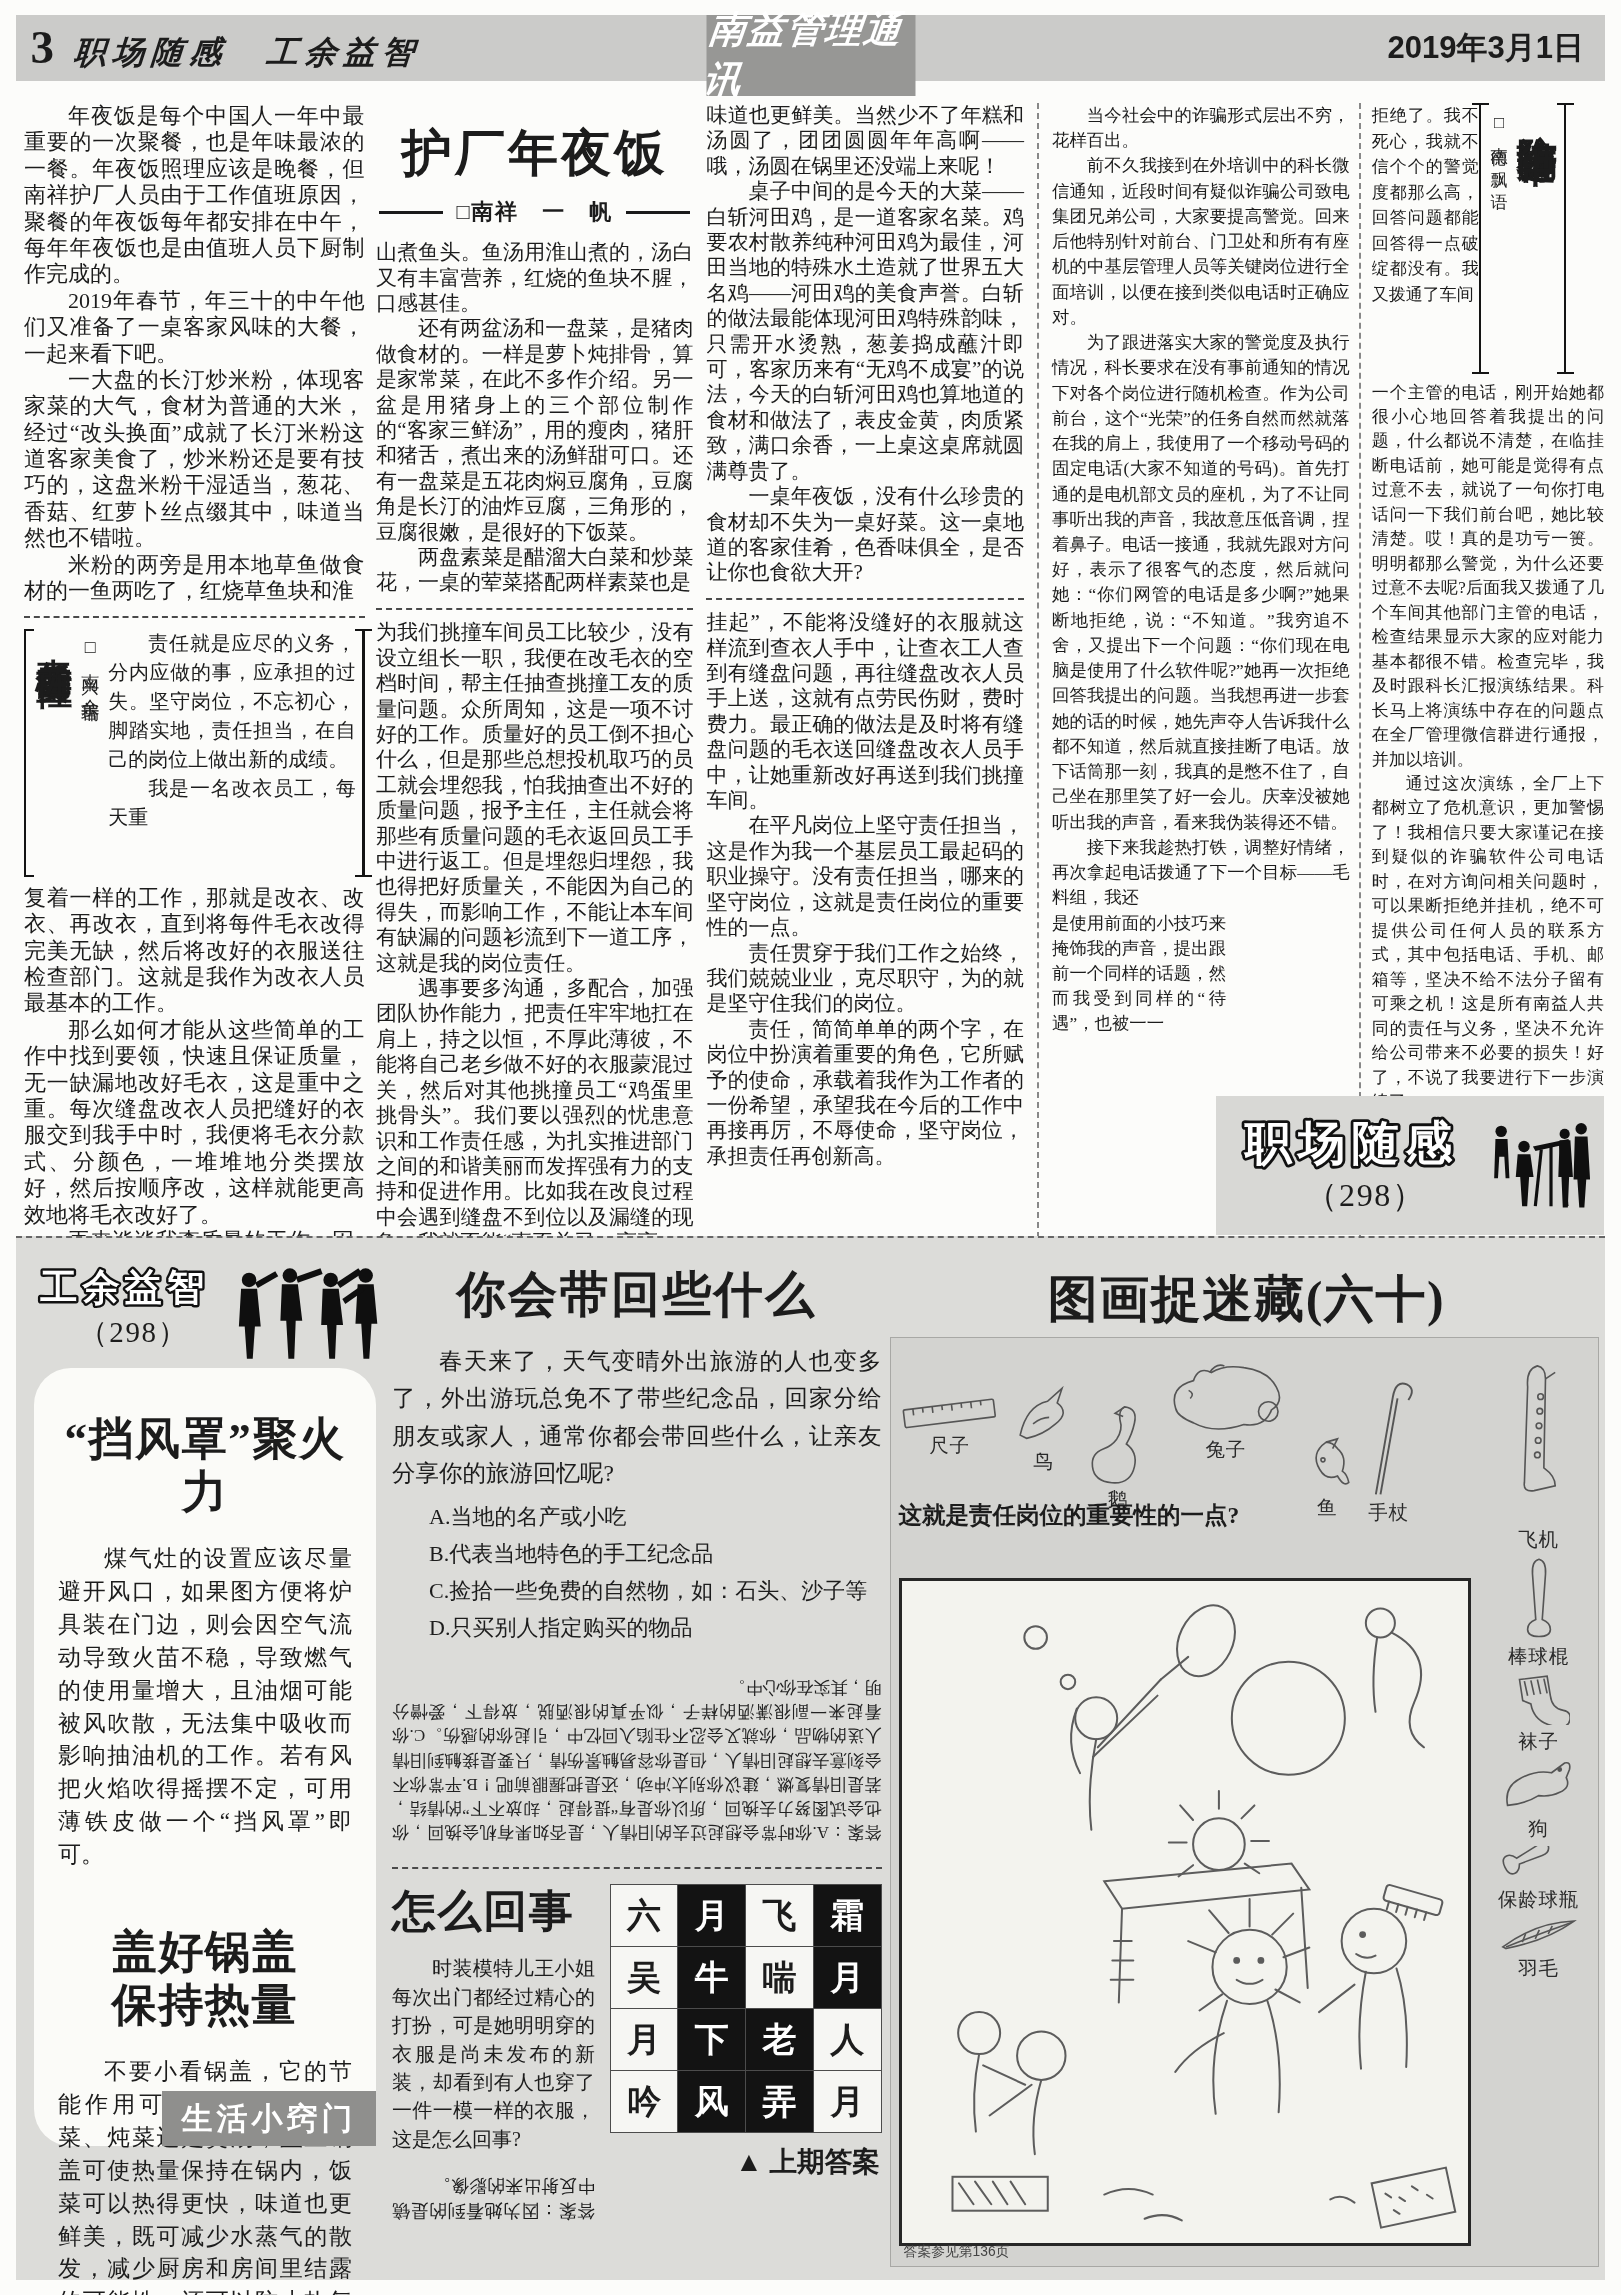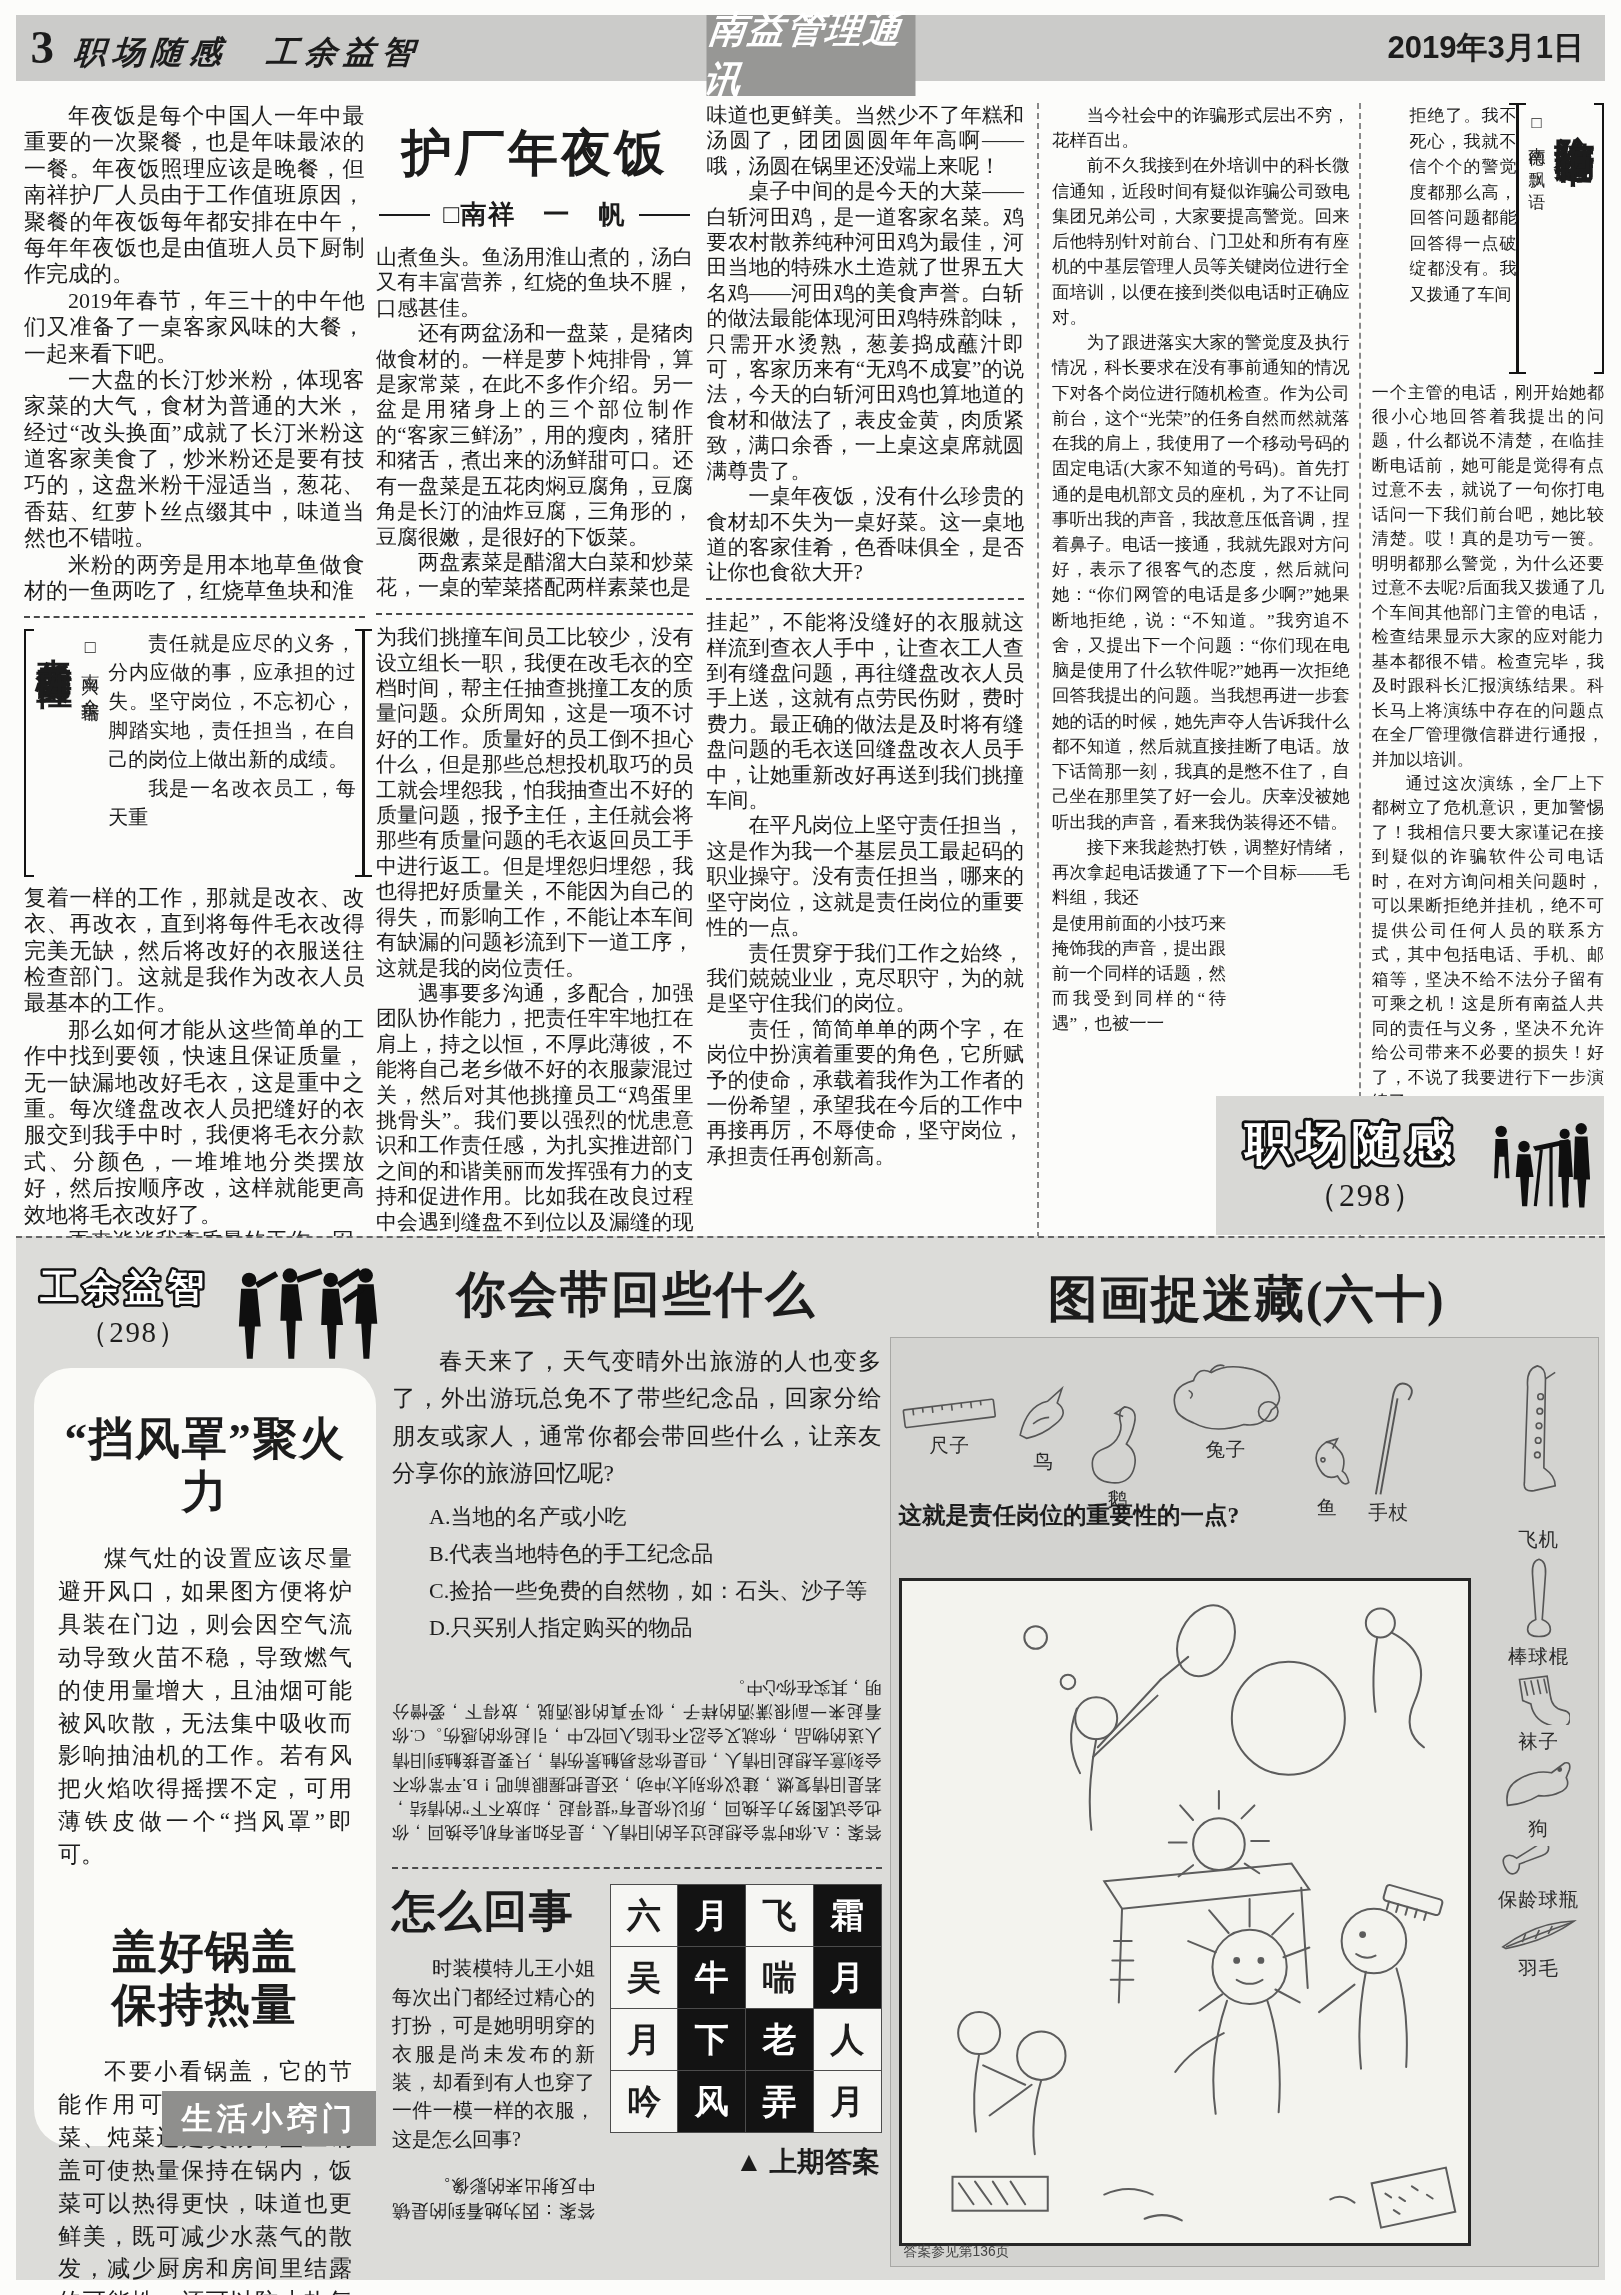--- a/index.html
+++ b/index.html
@@ -24,34 +24,34 @@
   .c2{width:318px;margin-left:11.4px;font-size:21px;line-height:1.21;}
   .c3{width:318px;margin-left:13px;font-size:21px;line-height:1.21;}
   .c4{width:313px;margin-left:13px;border-left:2.4px dashed #888;padding-left:13px;box-sizing:border-box;
       font-size:17.4px;line-height:1.45;}
   .c5{width:245px;margin-left:9.7px;border-left:2.4px dashed #888;padding-left:10.5px;box-sizing:border-box;
       font-size:17px;line-height:1.44;}
   .upper-wrap{position:relative;width:1580px;height:1135px;}
   .hl{font-size:50px;font-weight:700;text-align:center;letter-spacing:3.2px;margin:19.5px 0 16px;}
   .byline-row{display:flex;align-items:center;gap:13px;margin:0 3.2px 14.6px;}
   .brule{flex:1;height:2.4px;background:#1a1a1a;}
-  .btxt{font-size:26px;font-weight:700;letter-spacing:1.6px;white-space:nowrap;}
+  .btxt{font-size:22px;font-weight:700;letter-spacing:1.6px;white-space:nowrap;}
   .dash-hr{border:none;border-top:2.4px dashed #4a4a4a;margin:12px 0 10.5px;}
   
   .resp-block{display:flex;height:248px;margin:3.2px 0 8px;}
   .vcap{width:2.4px;background:#141414;position:relative;flex:none;}
   .vcap::before,.vcap::after{content:"";position:absolute;left:-7.3px;width:17px;height:2.4px;background:#141414;}
   .vcap::before{top:0;}.vcap::after{bottom:0;}
   .vert{writing-mode:vertical-rl;text-orientation:upright;}
   .resp-title{font-size:36px;font-weight:900;letter-spacing:3.2px;margin:0 6.5px 0 8px;line-height:1.05;}
   .resp-byline{font-size:18px;letter-spacing:2.4px;padding:8px 0;margin-right:8px;color:#222;}
   .resp-intro{flex:1;font-size:20px;line-height:1.45;padding-right:6.5px;}
   .resp-intro p{margin:0;text-align:justify;text-indent:2em;}
   
-  .fraud-block{display:flex;height:271px;margin-bottom:6.5px;justify-content:flex-end;}
+  .fraud-block{display:flex;height:271px;margin-bottom:6.5px;}
   .fraud-narrow{width:107px;font-size:17px;line-height:1.5;text-align:justify;}
   .fraud-byline{font-size:17px;letter-spacing:2.4px;padding:9.7px 0;margin:0 4.9px;color:#222;}
   .fraud-title{font-size:40px;font-weight:900;letter-spacing:2.4px;line-height:1.05;margin-right:6.5px;}
   .narrow-tail{width:174px;}
   
   .badge-a{position:absolute;right:0;bottom:3.2px;width:388px;height:139px;background:#d8d8d5;
         display:flex;align-items:center;justify-content:space-between;padding:0 11.4px 0 24px;box-sizing:border-box;}
   .badge-col{display:flex;flex-direction:column;align-items:center;gap:0px;}
   .issue{font-size:32px;letter-spacing:1.6px;}
   

